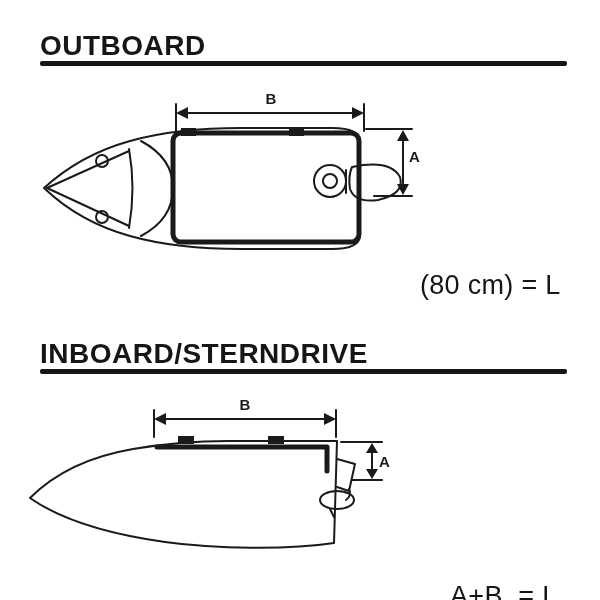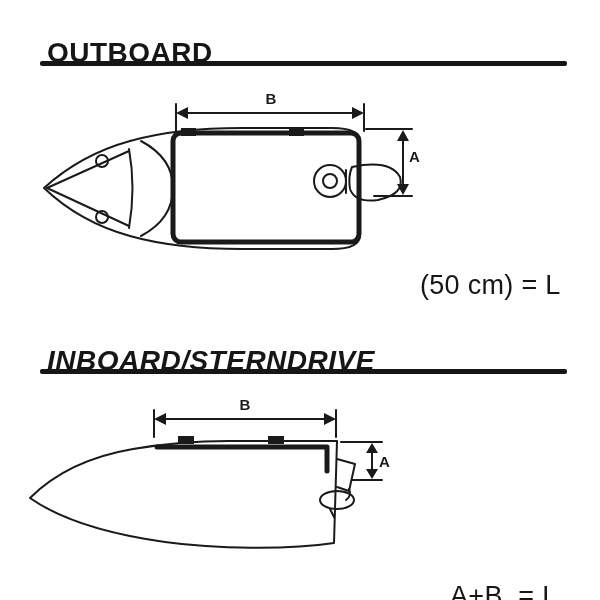--- a/index.html
+++ b/index.html
@@ -7,21 +7,21 @@
     width: 600px; height: 600px;
     background: #ffffff;
     position: relative;
     overflow: hidden;
     font-family: "Liberation Sans", sans-serif;
     color: #1a1a1a;
   }
   .title {
     position: absolute;
     left: 40px;
-    margin: 7px;
+    margin: 0;
     font-size: 28px;
     font-weight: bold;
     letter-spacing: 0.5px;
     color: #161616;
     white-space: nowrap;
   }
   .rule {
     position: absolute;
     left: 40px;
     width: 527px;
@@ -48,21 +48,21 @@
   }
 </style>
 </head>
 <body>
 
 <div>
 
   <h1 class="title" style="top:30px;">OUTBOARD</h1>
   <div class="rule" style="top:61px;"></div>
 
-  <h1 class="title" style="top:338px;font-style:italic;">INBOARD/STERNDRIVE</h1>
+  <h1 class="title" style="top:338px;">INBOARD/STERNDRIVE</h1>
   <div class="rule" style="top:369px;"></div>
 
   <svg class="overlay" width="600" height="600" viewBox="0 0 600 600">
 
     <g stroke="#1a1a1a" fill="none" stroke-width="2" stroke-linejoin="round" stroke-linecap="round">
       <path d="M44,188 C66,168 94,151 130,141 C162,132 202,128 242,128 L332,128
                C352,128 360,133 360,142 L360,235 C360,244 352,249 332,249 L242,249
                C202,249 162,245 130,236 C94,226 66,209 44,188 Z"></path>
       <path d="M47,188 L129,151 M47,188 L129,226 M129,149 Q136,188 129,228"></path>
       <circle cx="102" cy="161" r="6"></circle>
@@ -114,20 +114,20 @@
       <path d="M352,480 L382,480"></path>
       <path d="M372,446 L372,476"></path>
       <polygon points="372,443 366,453 378,453" fill="#1a1a1a" stroke="none"></polygon>
       <polygon points="372,479 366,469 378,469" fill="#1a1a1a" stroke="none"></polygon>
       <text class="dimtext" x="245" y="410" text-anchor="middle">B</text>
       <text class="dimtext" x="379" y="467" text-anchor="start">A</text>
     </g>
   </svg>
 
   <div class="formula" style="left:420px; top:206px;">
-    <div>(50 cm) = L</div>
+    <div>(80 cm) = L</div>
   </div>
 
   <div class="formula" style="left:450px; top:517px;">
     <div>A+B  = L</div>
   </div>
 
 </div>
 
 </body></html>

